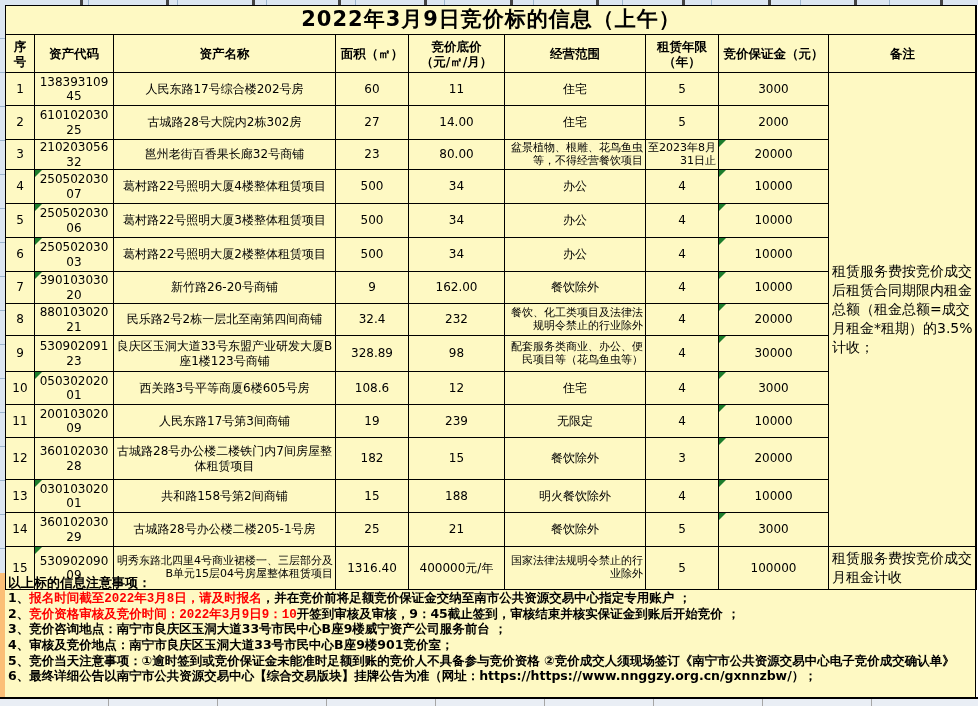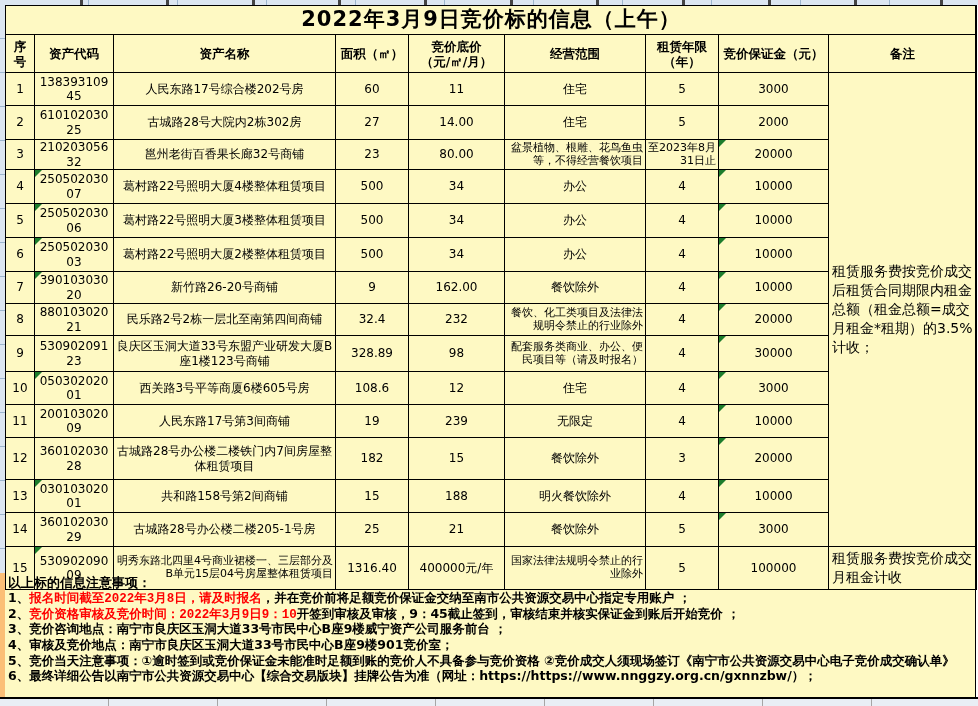--- a/index.html
+++ b/index.html
@@ -203,21 +203,21 @@
           <td class="small">餐饮、化工类项目及法律法规明令禁止的行业除外</td>
           <td>4</td>
           <td class="tri">20000</td>
         </tr>
         <tr style="height: 36px;">
           <td>9</td>
           <td>53090209123</td>
           <td class="name">良庆区玉洞大道33号东盟产业研发大厦B座1楼123号商铺</td>
           <td>328.89</td>
           <td>98</td>
-          <td class="small">配套服务类商业、办公、便民项目等（请及时报名）</td>
+          <td class="small">配套服务类商业、办公、便民项目等（花鸟鱼虫等）</td>
           <td>4</td>
           <td class="tri">30000</td>
         </tr>
         <tr style="height: 33px;">
           <td>10</td>
           <td class="tri">05030202001</td>
           <td class="name">西关路3号平等商厦6楼605号房</td>
           <td>108.6</td>
           <td>12</td>
           <td>住宅</td>

